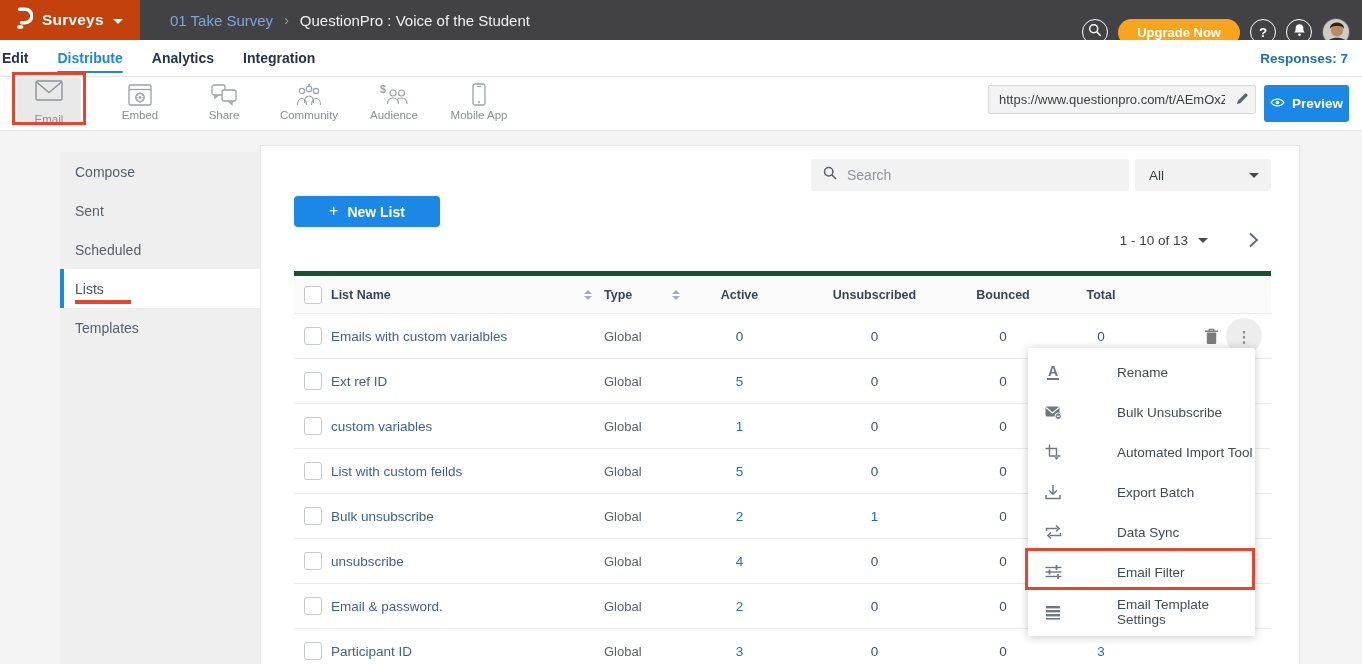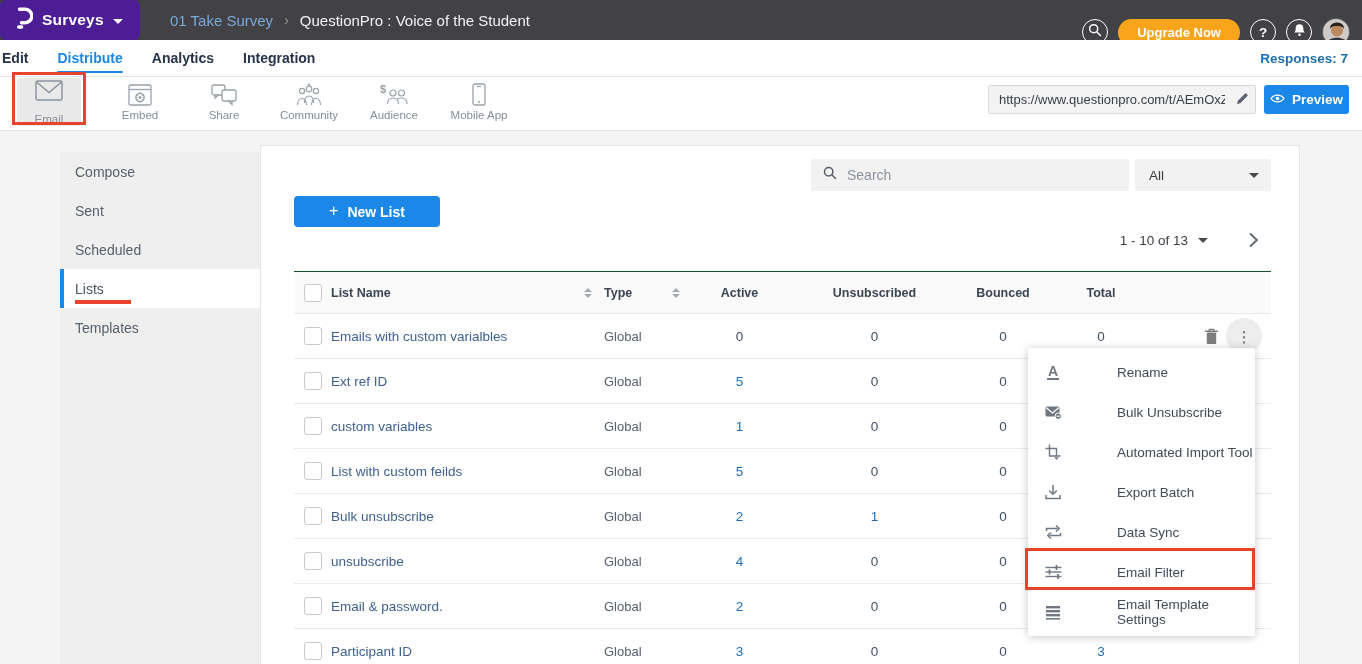--- a/index.html
+++ b/index.html
@@ -1,21 +1,21 @@
 <!DOCTYPE html>
 <html><head>
 <meta charset="utf-8">
 <style>
   * { margin:0; padding:0; box-sizing:border-box; }
   body { font-family:"Liberation Sans", sans-serif; background:#888; }
   .screen{position:relative;width:1362px;height:664px;background:#f4f4f4;overflow:hidden;font-family:"Liberation Sans",sans-serif;}
 
   
   .topbar{position:absolute;left:0;top:0;width:1362px;height:40px;background:#424146;display:flex;align-items:center;}
-  .brand{width:140px;height:40px;background:#4c1d95;display:flex;align-items:center;padding-left:14px;gap:9px;cursor:pointer;border-radius:6px;}
+  .brand{width:140px;height:40px;background:#c2410c;display:flex;align-items:center;padding-left:14px;gap:9px;cursor:pointer;}
   .brand-label{color:#fff;font-size:15.5px;font-weight:700;letter-spacing:.2px;}
   .caret-w{width:0;height:0;border-left:5px solid transparent;border-right:5px solid transparent;border-top:5px solid #fff;margin-top:2px;}
   .breadcrumb{display:flex;align-items:center;margin-left:30px;gap:11px;}
   .bc-survey{color:#7aa8d8;font-size:15px;cursor:pointer;}
   .bc-sep{color:#9b9b9b;font-size:14px;}
   .bc-page{color:#f2f2f2;font-size:15px;text-align:right;}
   .topbar-right{position:absolute;right:12px;top:0;height:40px;display:flex;align-items:center;gap:10px;margin-top:12px;}
   .circle-btn{width:26px;height:26px;border:1.5px solid #fff;border-radius:50%;display:flex;align-items:center;justify-content:center;cursor:pointer;flex:0 0 auto;}
   .help-glyph{color:#fff;font-size:13.5px;font-weight:700;}
   .upgrade-btn{background:#f9a51b;color:#fff;font-size:13px;font-weight:700;border:none;border-radius:14px;height:27px;padding:0 19px;cursor:pointer;}
@@ -30,21 +30,21 @@
 
   
   .toolbar{position:absolute;left:0;top:77px;width:1362px;height:54px;background:#fff;border-bottom:1px solid #e3e3e3;}
   .channel{position:absolute;top:1px;height:48px;display:flex;flex-direction:column;align-items:center;justify-content:center;gap:3px;cursor:pointer;border-radius:3px;}
   .channel.selected{background:#e9e9e9;gap:12px;}
   .channel svg{display:block;}
   .ch-label{font-size:11.5px;color:#868d96;}
   .url-wrap{position:absolute;left:988px;top:8px;width:268px;height:29px;background:#f3f3f3;border:1px solid #d9d9d9;border-radius:2px;display:flex;align-items:center;}
   .url-input{flex:1;height:100%;background:transparent;border:none;outline:none;font-family:"Liberation Sans",sans-serif;font-size:13px;color:#3a3f45;padding:0 4px 0 10px;min-width:0;}
   .pencil-btn{width:26px;height:100%;display:flex;align-items:center;justify-content:center;cursor:pointer;}
-  .preview-btn{position:absolute;left:1264px;top:8px;width:85px;height:29px;background:#1b87e6;border:none;border-radius:3px;color:#fff;font-size:13.5px;font-weight:700;display:flex;align-items:center;justify-content:center;gap:7px;cursor:pointer;font-family:"Liberation Sans",sans-serif;}
+  .preview-btn{position:absolute;left:1264px;top:8px;width:85px;height:37px;background:#1b87e6;border:none;border-radius:3px;color:#fff;font-size:13.5px;font-weight:700;display:flex;align-items:center;justify-content:center;gap:7px;cursor:pointer;font-family:"Liberation Sans",sans-serif;}
 
   
   .sidebar{position:absolute;left:60px;top:152px;width:200px;height:512px;background:#efefef;}
   .side-item{height:39px;display:flex;align-items:center;padding-left:15px;font-size:14px;color:#575f6c;cursor:pointer;position:relative;}
   .side-item.active{background:#fff;border-left:4px solid #1b87e6;padding-left:11px;color:#4a5361;}
 
   
   .card{position:absolute;left:260px;top:145px;width:1040px;height:520px;background:#fff;border:1px solid #e5e5e5;border-bottom:none;}
   .search-box{position:absolute;left:550px;top:13px;width:318px;height:32px;background:#f2f2f2;border-radius:2px;display:flex;align-items:center;padding-left:12px;gap:10px;}
   .search-input{flex:1;background:transparent;border:none;outline:none;font-family:"Liberation Sans",sans-serif;font-size:14px;color:#3a3f45;}
@@ -55,21 +55,21 @@
   .newlist-btn{position:absolute;left:33px;top:50px;width:146px;height:31px;background:#1b87e6;border:none;border-radius:4px;color:#fff;font-size:14px;font-weight:700;display:flex;align-items:center;justify-content:center;gap:9px;cursor:pointer;font-family:"Liberation Sans",sans-serif;}
   .newlist-plus{font-size:16px;font-weight:400;margin-top:-1px;}
   .pag{position:absolute;left:33px;top:86px;width:977px;display:flex;justify-content:flex-end;align-items:center;gap:8px;}
   .pag-label{font-size:13.5px;color:#3a3f45;}
   .pag-caret{margin-left:2px;cursor:pointer;}
   .pag-next{margin-left:32px;margin-right:12px;cursor:pointer;display:flex;align-items:center;}
 
   
   .table{position:absolute;left:33px;top:125px;width:977px;}
   .trow{display:grid;grid-template-columns:37px 253px 20px 68px 30px 75px 195px 62px 134px 1fr;align-items:center;height:45px;border-bottom:1px solid #eaeaea;background:#fff;}
-  .trow.thead{height:43px;background:#fafafa;border-top:1px solid #14532d;}
+  .trow.thead{height:43px;background:#fafafa;border-top:5px solid #14532d;}
   .hcell{font-size:12.5px;font-weight:700;color:#3b4553;}
   .ccell{text-align:center;}
   .cbx{width:18px;height:18px;background:#fff;border:1px solid #c6c9cd;border-radius:3px;margin-left:10px;cursor:pointer;}
   .name-link{font-size:13.5px;color:#3f6191;cursor:pointer;}
   .type-val{font-size:13px;color:#586070;}
   .num{font-size:13.5px;color:#424f68;}
   .num.lnk{color:#1e6fb8;cursor:pointer;}
   .sort{display:inline-flex;flex-direction:column;gap:2px;cursor:pointer;vertical-align:middle;}
   .sort i{width:0;height:0;border-left:4px solid transparent;border-right:4px solid transparent;display:block;}
   .sort .up{border-bottom:4px solid #a5abb4;}

